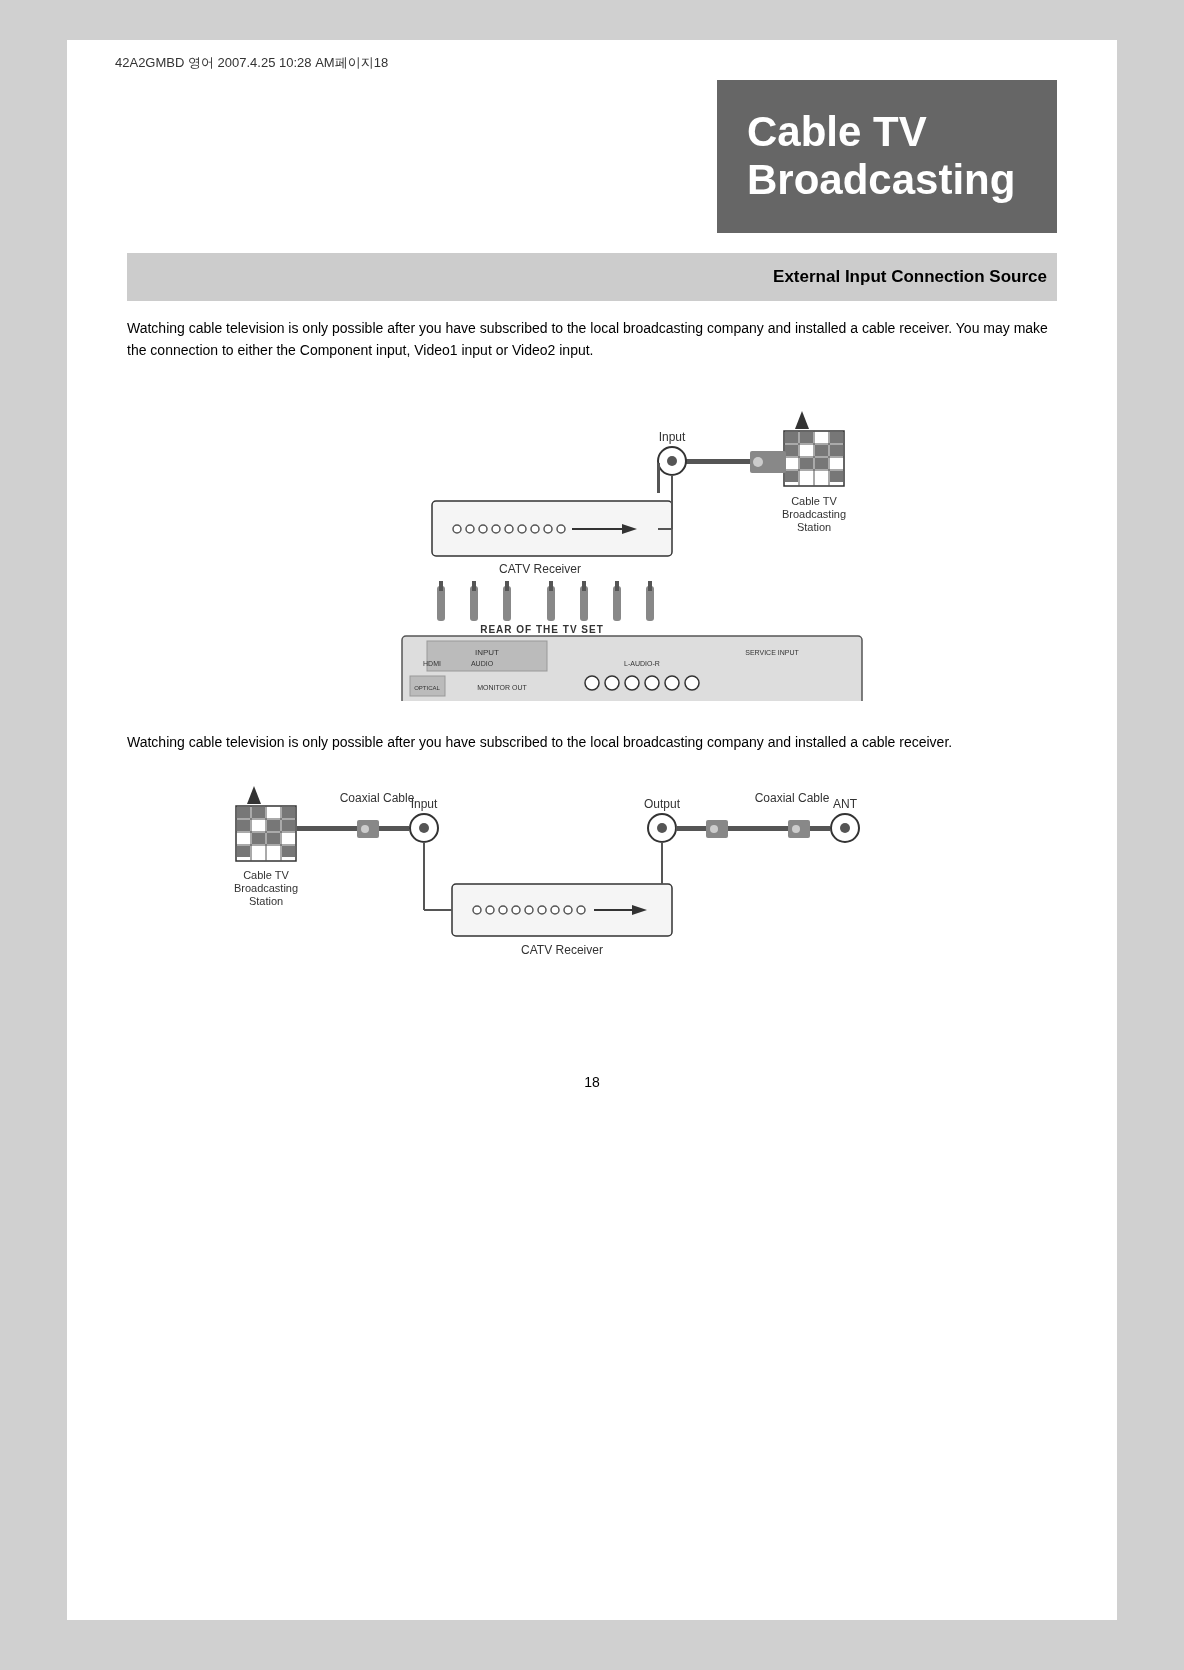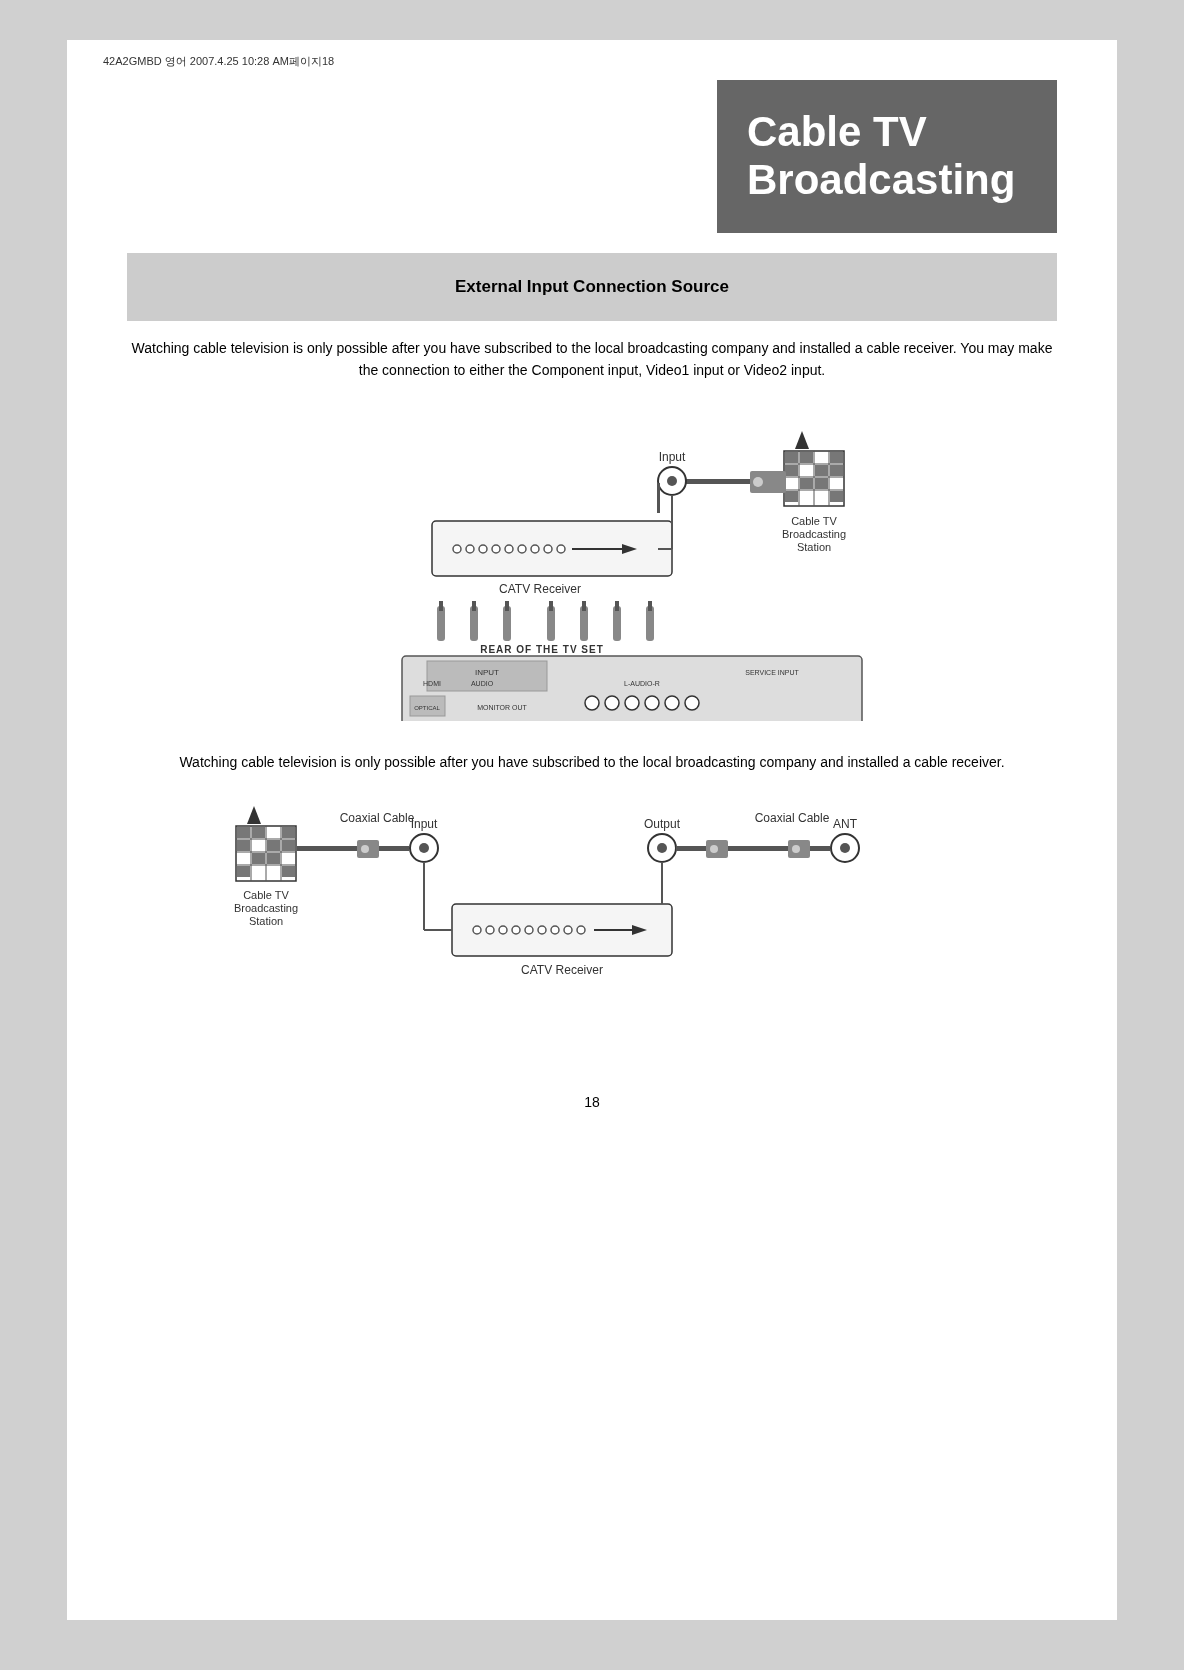--- a/index.html
+++ b/index.html
@@ -13,57 +13,56 @@
     }
     .page {
       width: 1050px;
       min-height: 1580px;
       background: #fff;
       margin: 40px auto;
       padding: 40px 60px 60px 60px;
       position: relative;
     }
     .header-meta {
-      font-size: 11px;
+      font-size: 13px;
       color: #333;
       position: absolute;
       top: 14px;
-      left: 36px;
+      left: 48px;
       text-align: right;
     }
     .title-block {
       background: #666;
       color: #fff;
       float: right;
       width: 340px;
       padding: 28px 30px 28px 30px;
       margin-bottom: 20px;
       margin-top: 0px;
     }
     .title-block h1 {
       font-size: 42px;
       font-weight: 900;
       line-height: 1.15;
       color: #fff;
     }
     .clearfix::after { content: ''; display: table; clear: both; }
     .section-bar {
       background: #ccc;
-      text-align: center;
+      text-align: right;
       font-weight: bold;
       font-size: 17px;
-      padding: 24px 10px;
+      padding: 14px 10px;
       margin-bottom: 16px;
       clear: both;
     }
     .body-text {
       font-size: 14px;
       line-height: 1.6;
       margin-bottom: 20px;
-      text-align: center;
     }
     .diagram-area {
       display: flex;
       justify-content: center;
       margin: 20px 0 30px 0;
     }
     
     .diagram2-area {
       display: flex;
       justify-content: center;

